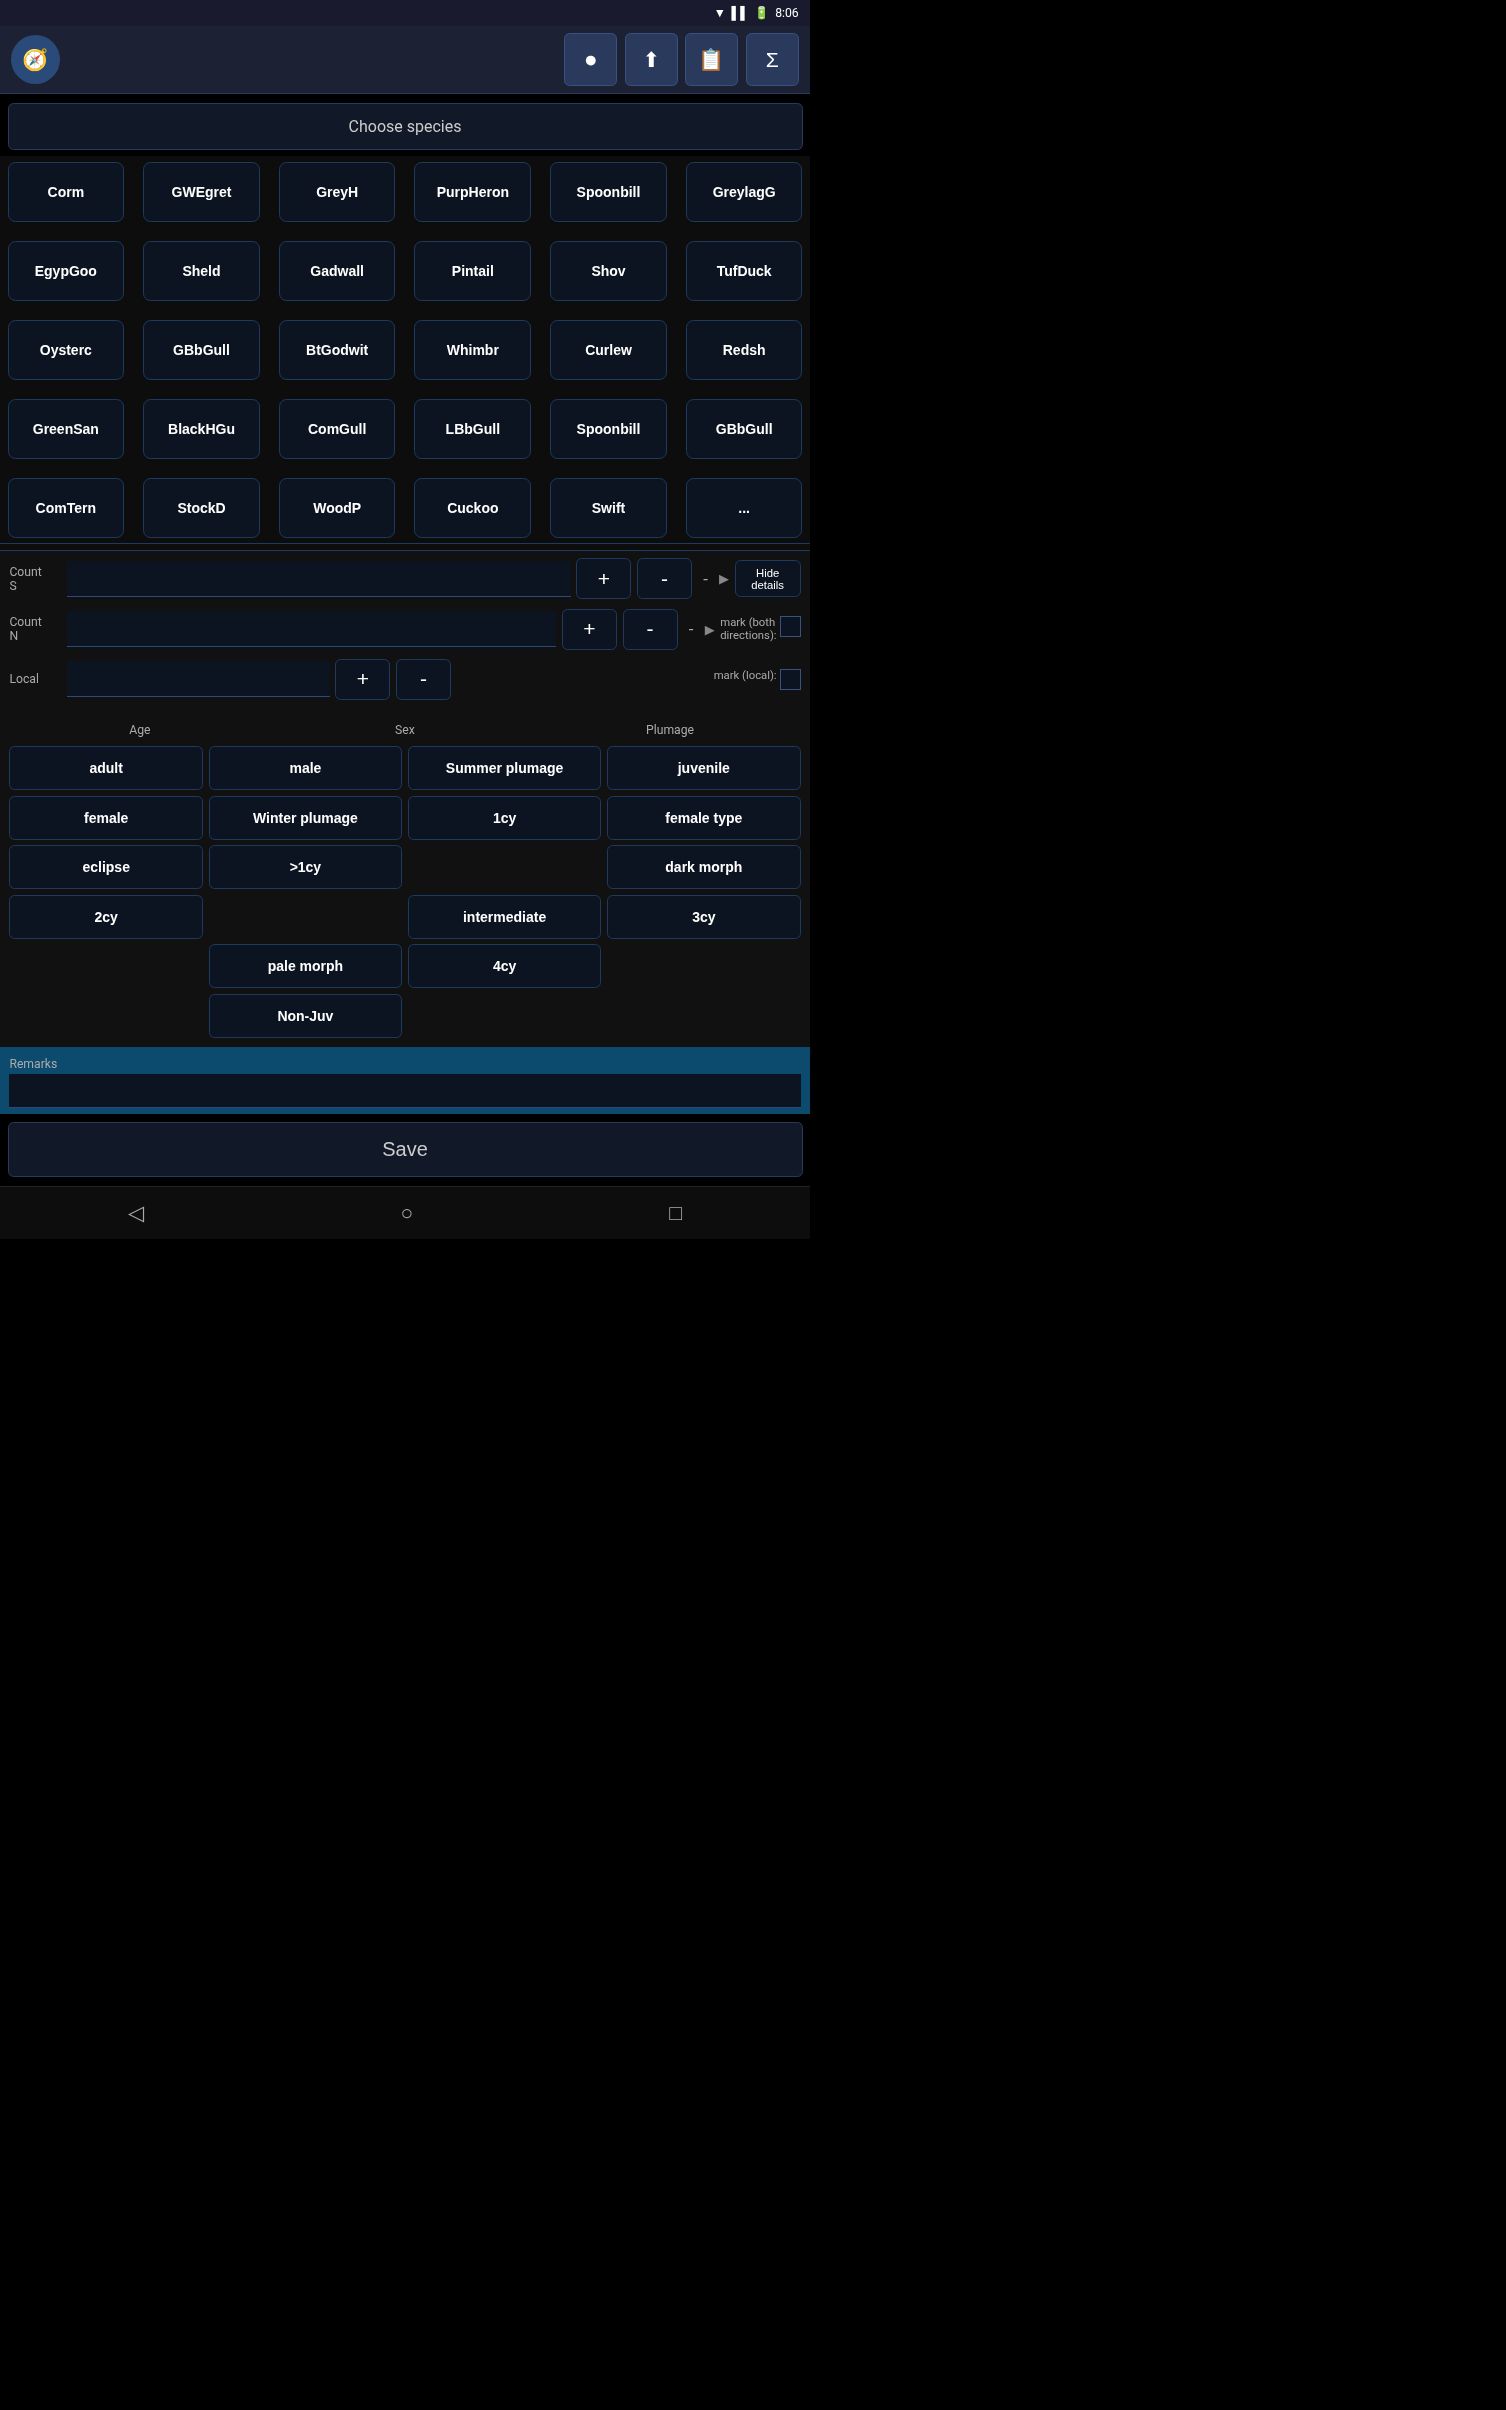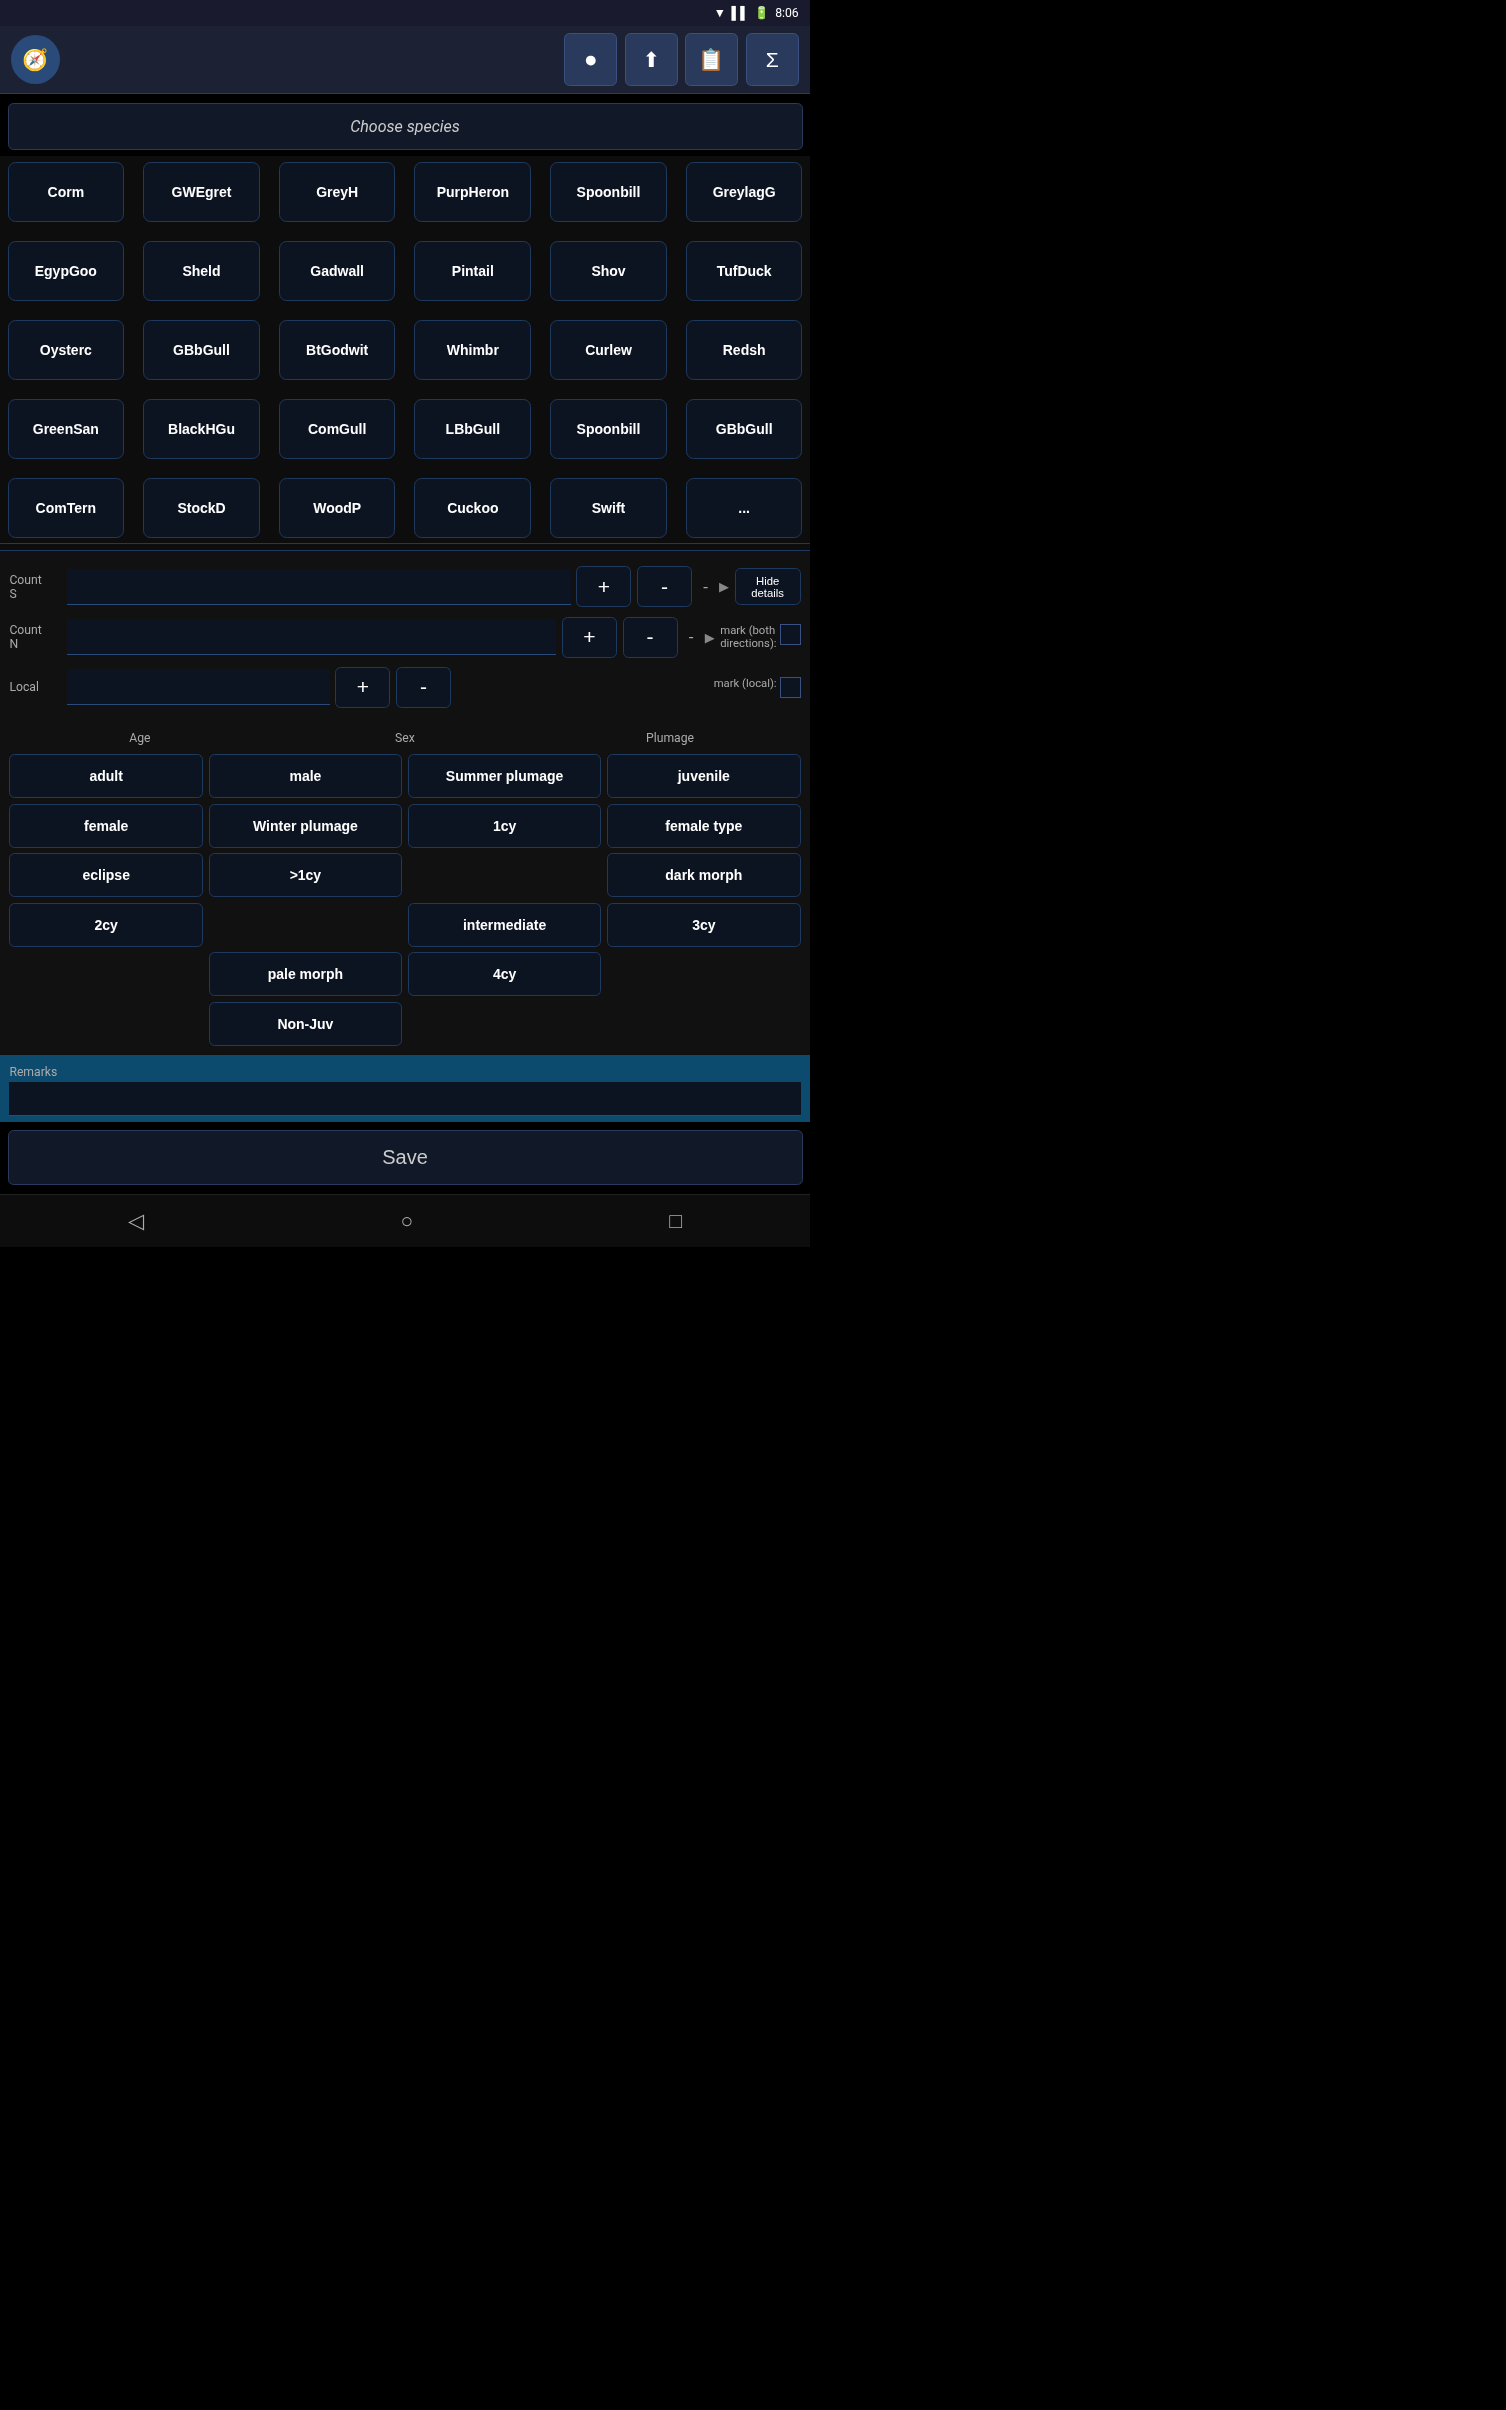--- a/index.html
+++ b/index.html
@@ -68,21 +68,20 @@
     
     .choose-species-bar {
       background: #111827;
       border: 0.9px solid #2a3a5c;
       margin: 9.4px 7.5px 5.6px 7.5px;
       border-radius: 5.6px;
       text-align: center;
       padding: 13px;
       font-size: 16px;
       color: #ccc;
-      font-style: italic;
     }
 
     
     .species-grid {
       display: grid;
       grid-template-columns: repeat(6, 1fr);
       gap: 19px;
       padding: 5.6px 7.5px;
       background: #0d0d0d;
     }
@@ -109,21 +108,20 @@
     
     .count-section {
       background: #111;
       padding: 7.5px 9.4px 3.8px 9.4px;
     }
     .count-row {
       display: flex;
       align-items: center;
       margin-bottom: 9.4px;
       gap: 5.6px;
-      margin-top: 8px;
     }
     .count-label {
       font-size: 12.2px;
       color: #aaa;
       min-width: 52px;
     }
     .count-input {
       flex: 1;
       height: 36px;
       background: #0d1421;

